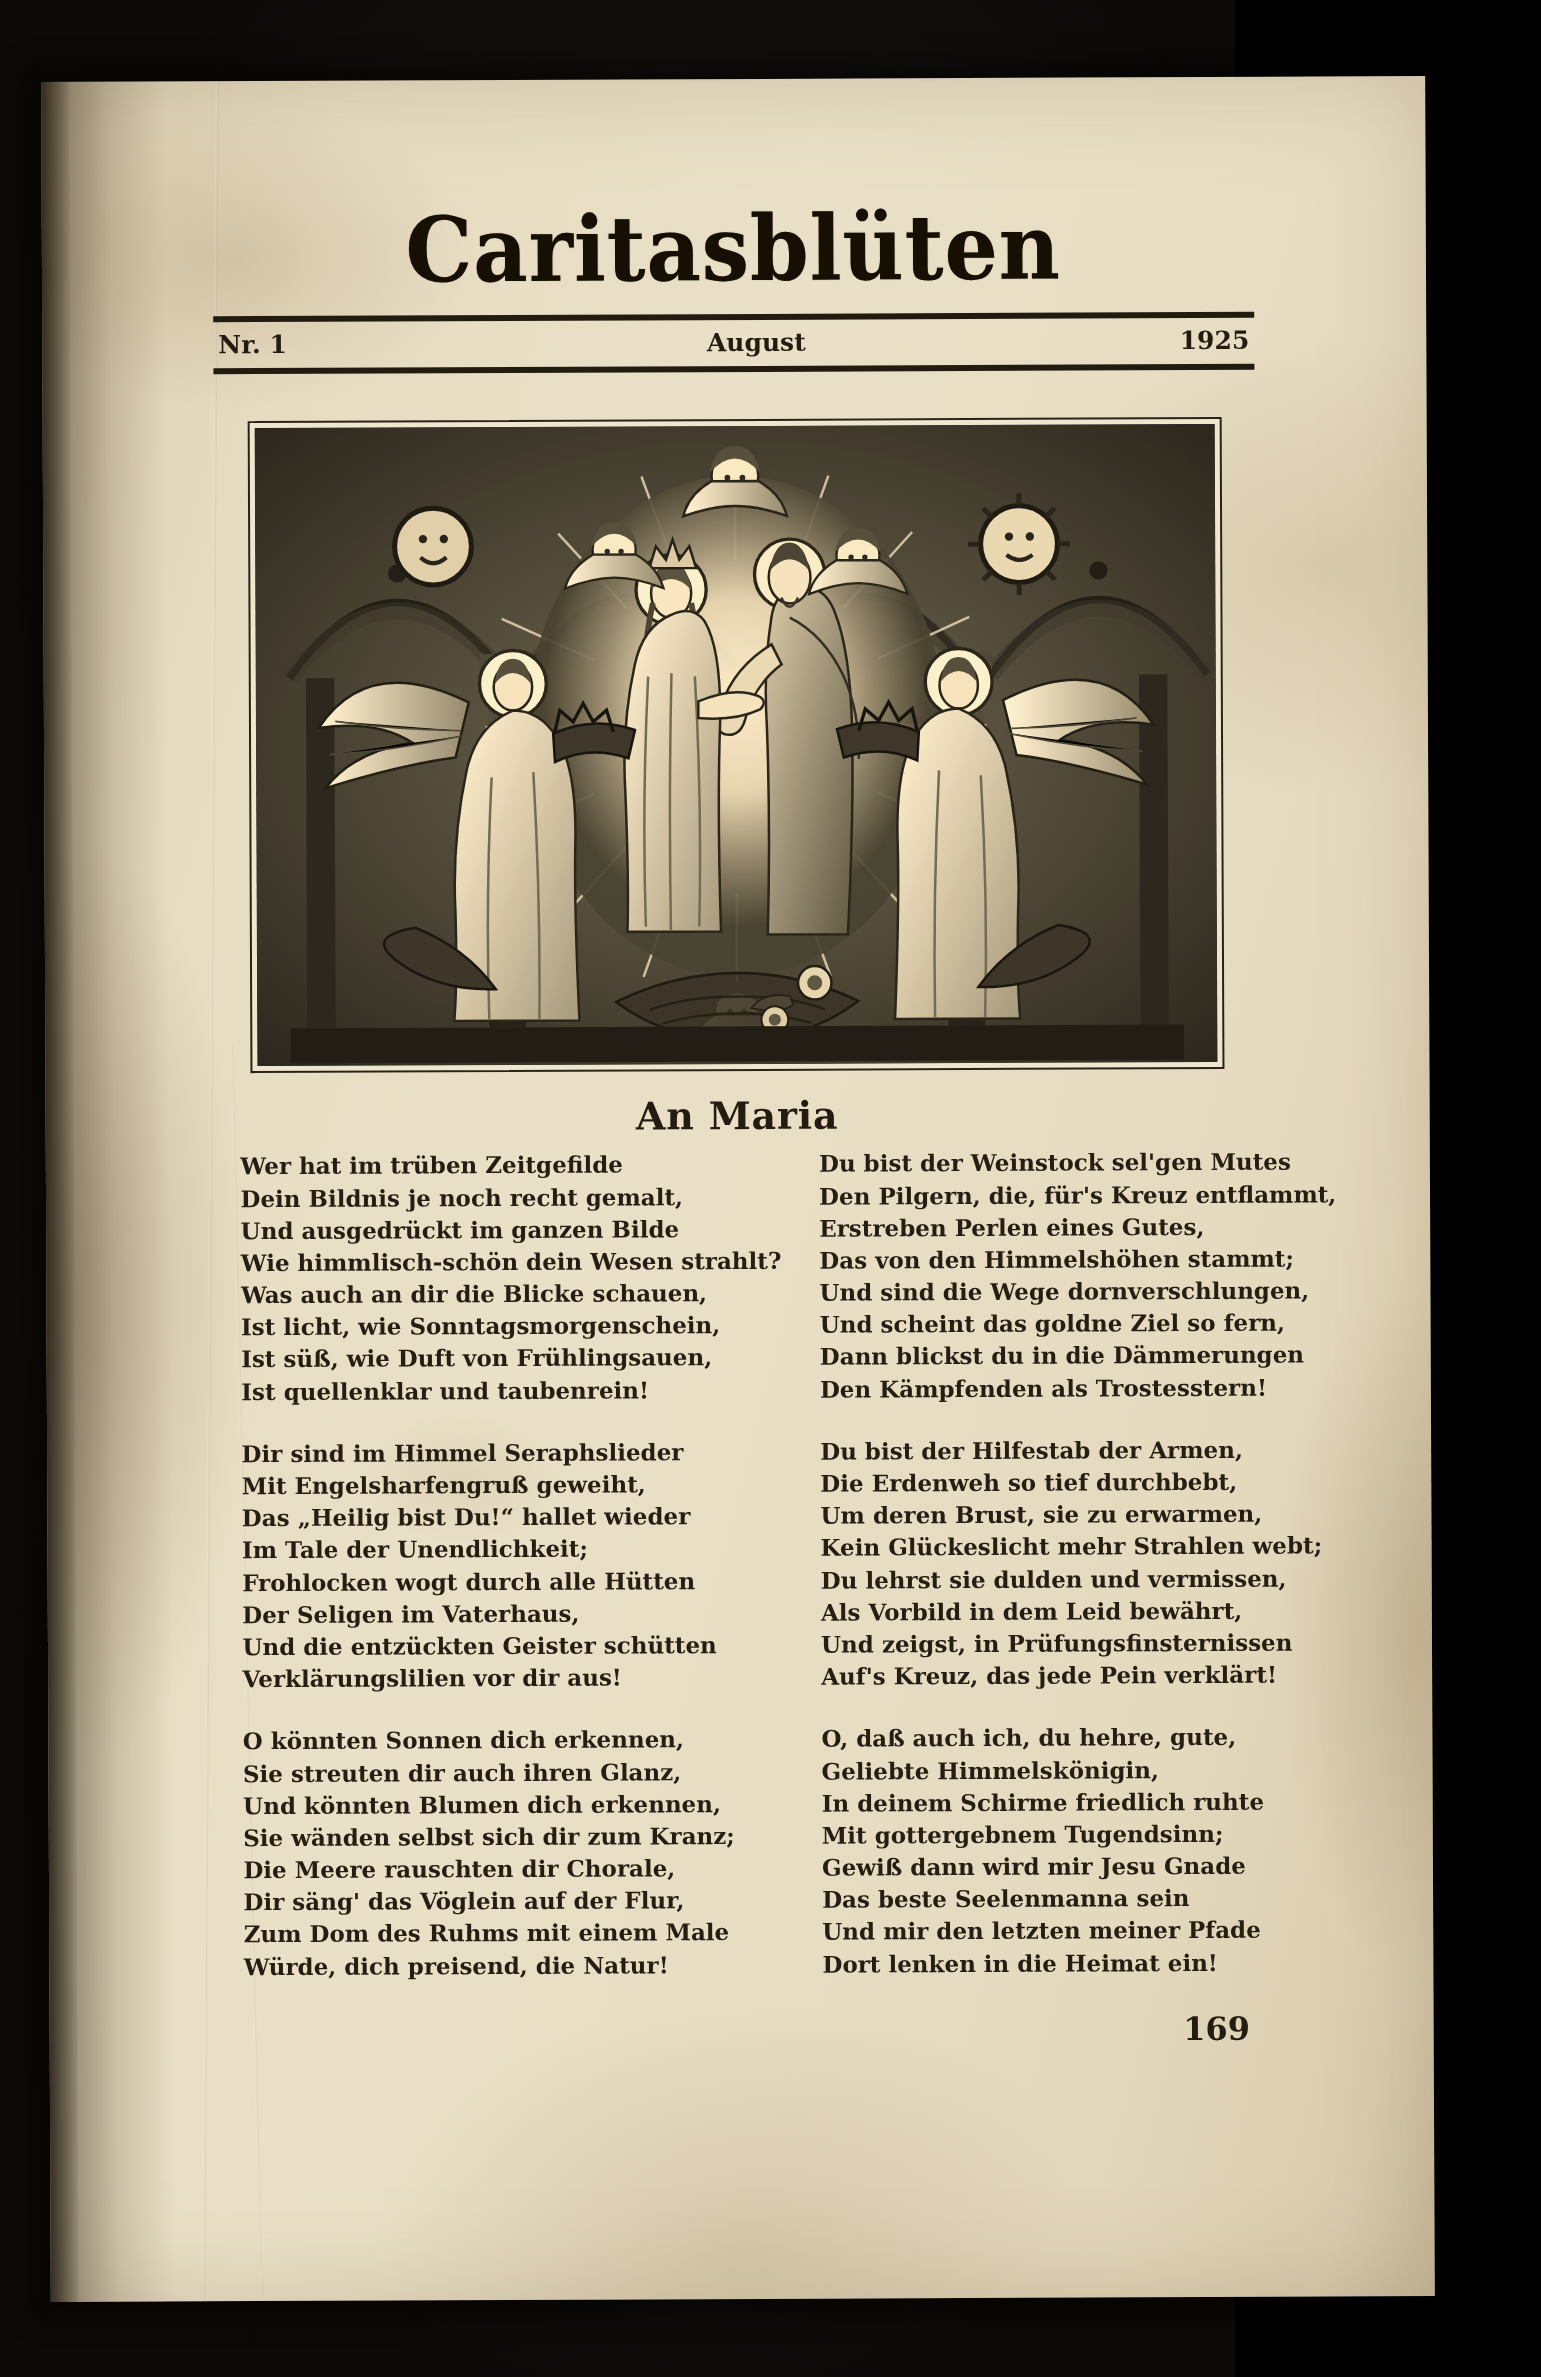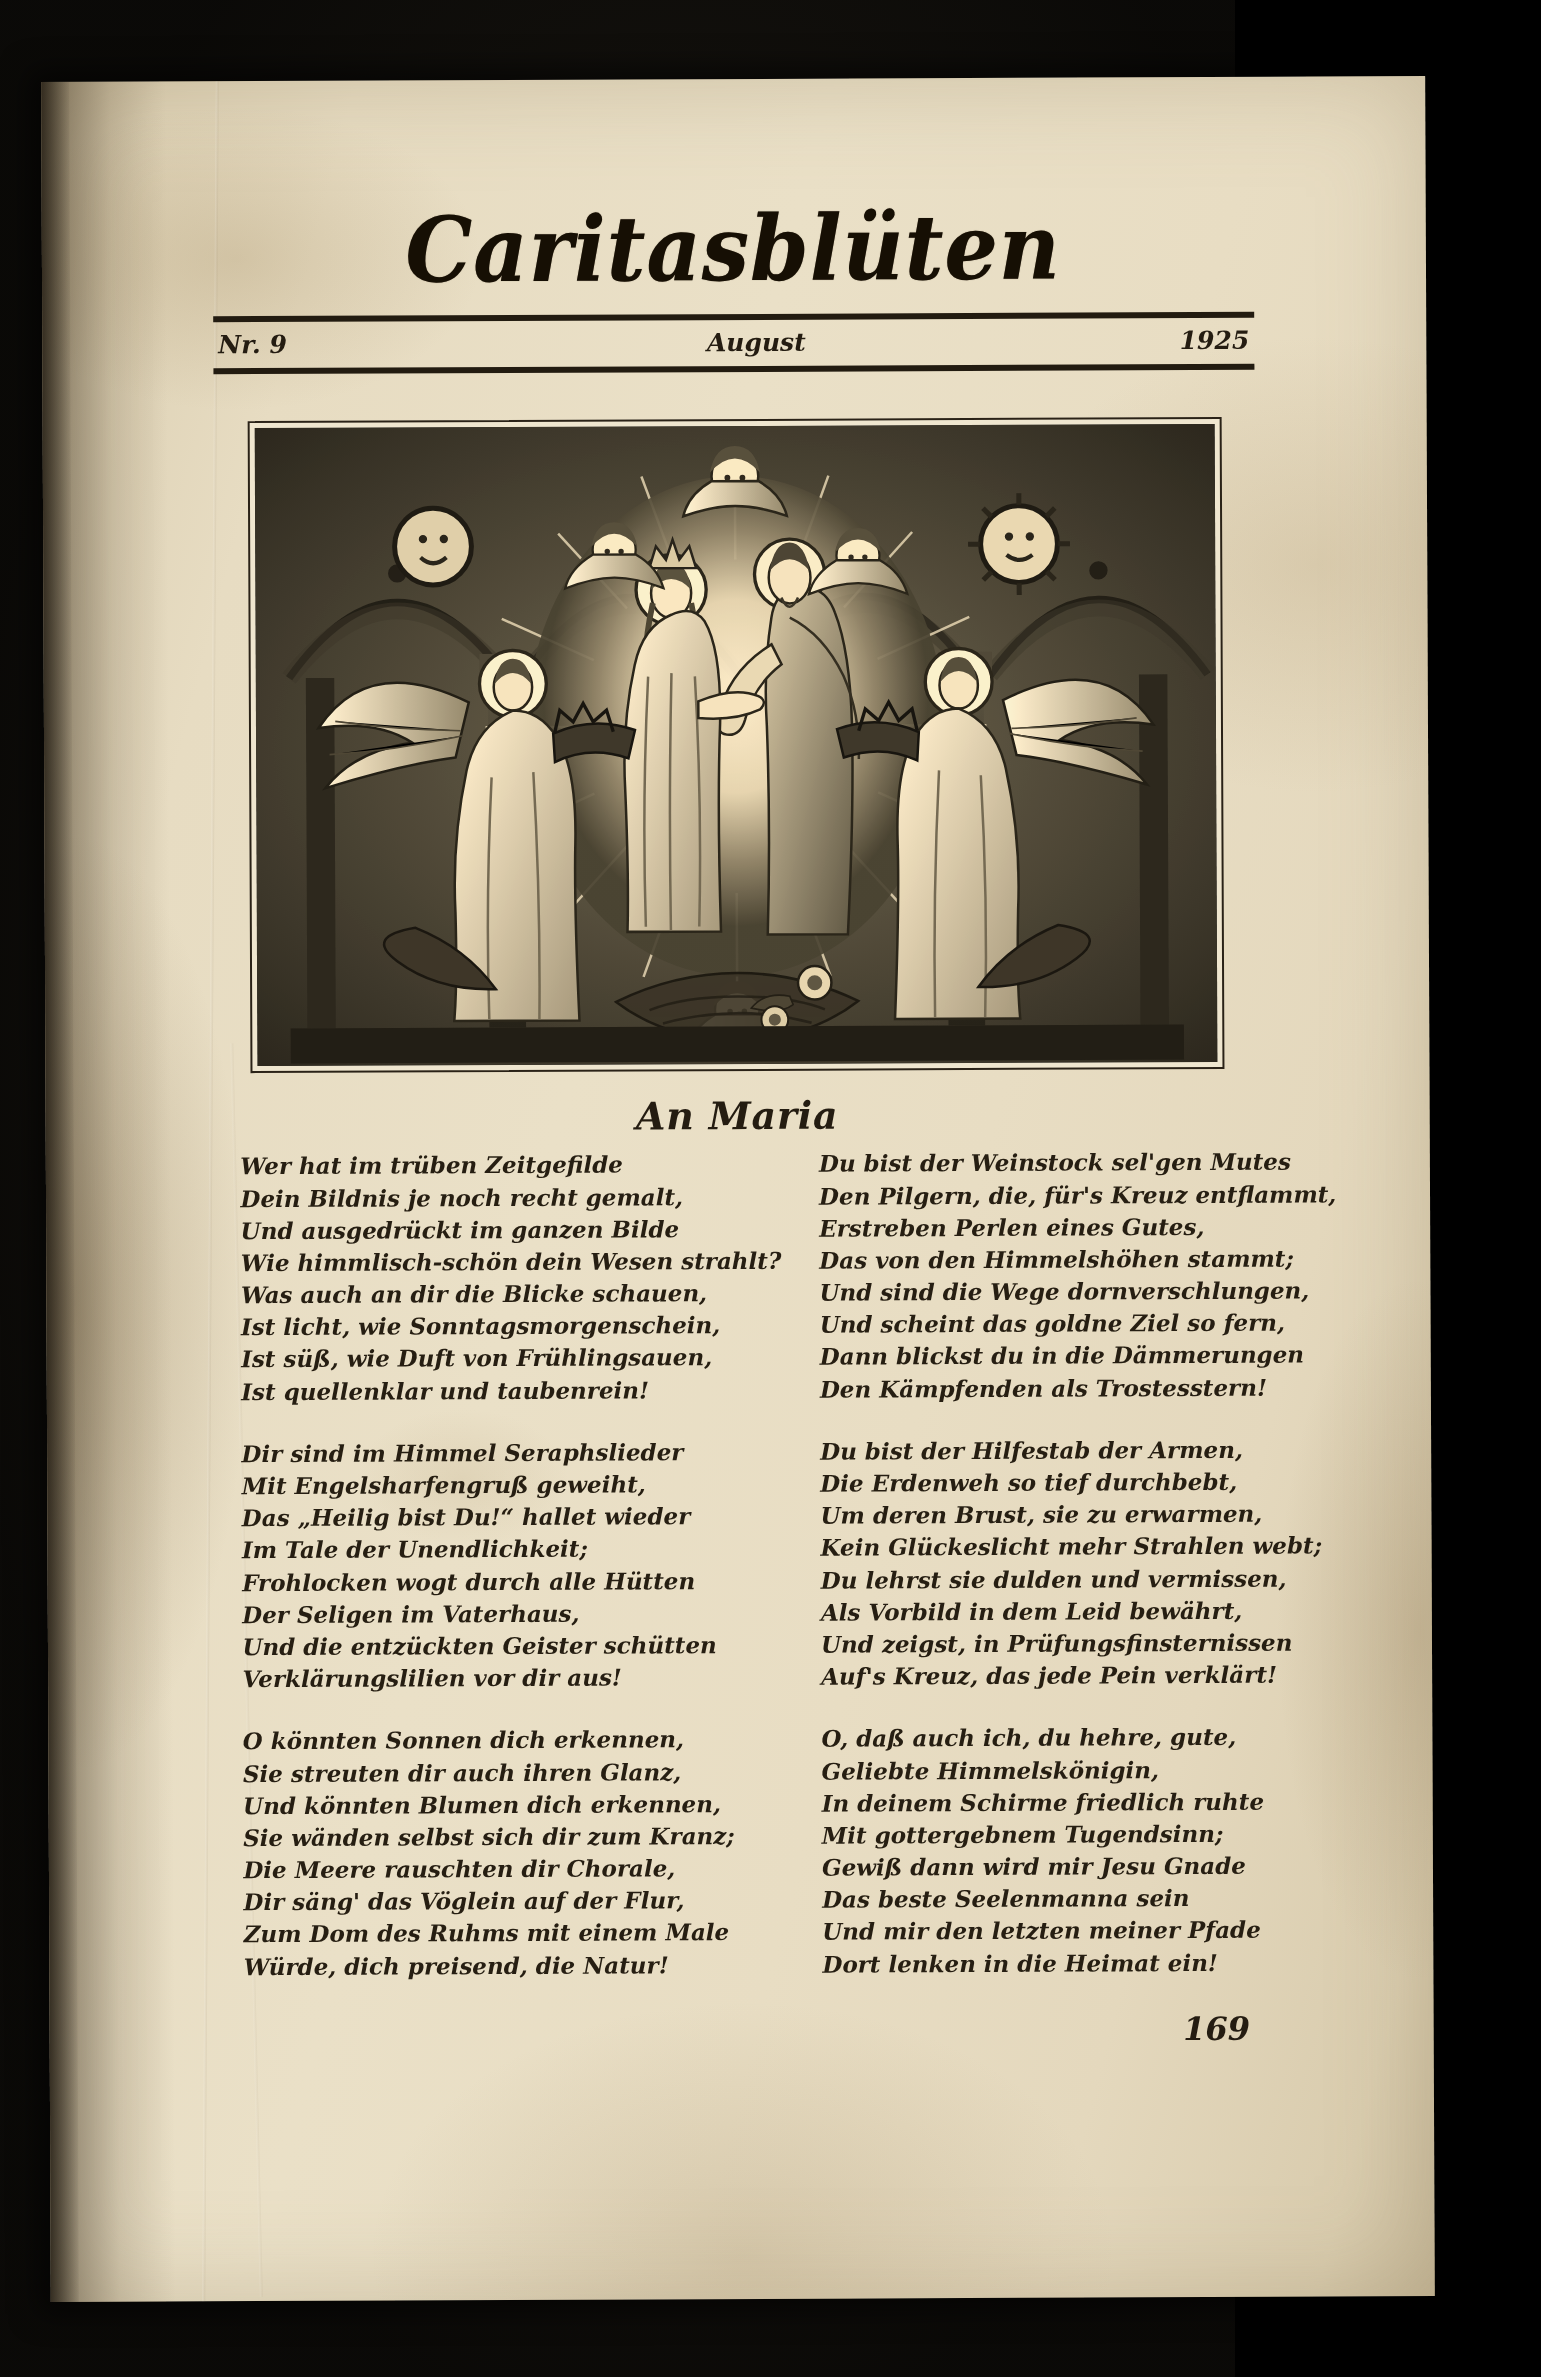--- a/index.html
+++ b/index.html
@@ -13,21 +13,20 @@
     overflow: hidden;
     font-family: "DejaVu Serif", serif;
   }
 
   
   #scan {
     position: absolute;
     left: 0; top: 0;
     width: 1235px; height: 2377px;
     background: #17140f;
-    font-style: italic;
   }
 
   
   #scan::before {
     content: "";
     position: absolute;
     inset: 0;
     background:
       radial-gradient(ellipse at 55% 45%, rgba(40,36,28,0.55) 0%, rgba(10,9,7,0.95) 75%);
     pointer-events: none;
@@ -210,21 +209,21 @@
     <div class="crease-b"></div>
 
     <div id="content">
 
       <div class="masthead">
         <span class="fx">Caritasblüten</span>
       </div>
 
       <div class="rule-top"></div>
       <div class="issueline">
-        <span>Nr. 9</span>
+        <span>Nr. 1</span>
         <span class="mid">August</span>
         <span>1925</span>
       </div>
       <div class="rule-bottom"></div>
 
       <div class="plate">
         <div class="plate-inner">
           <svg viewBox="0 0 1150 765" width="100%" height="100%" preserveAspectRatio="none">
             <defs>
               <radialGradient id="glow" cx="50%" cy="44%" r="46%">

